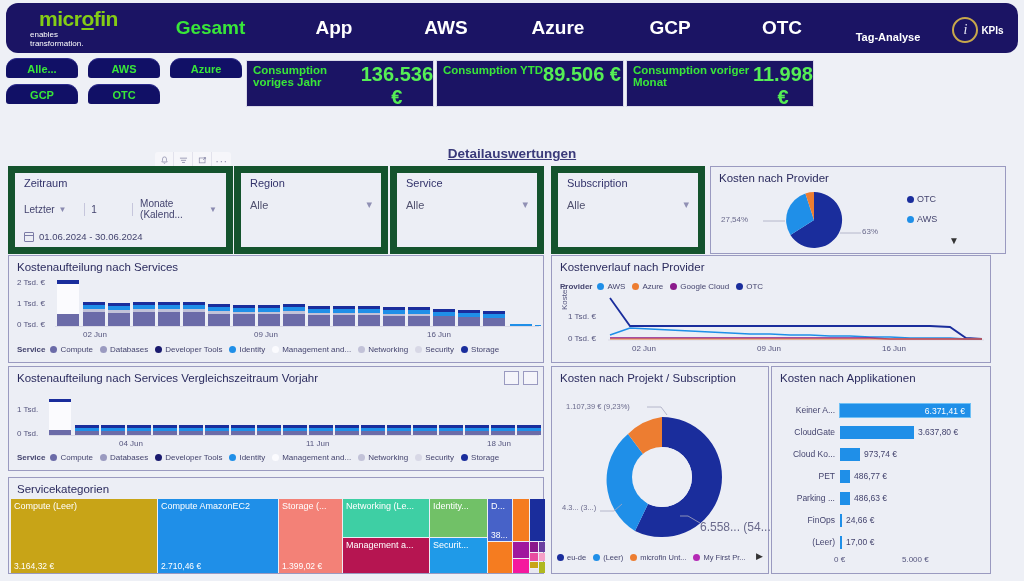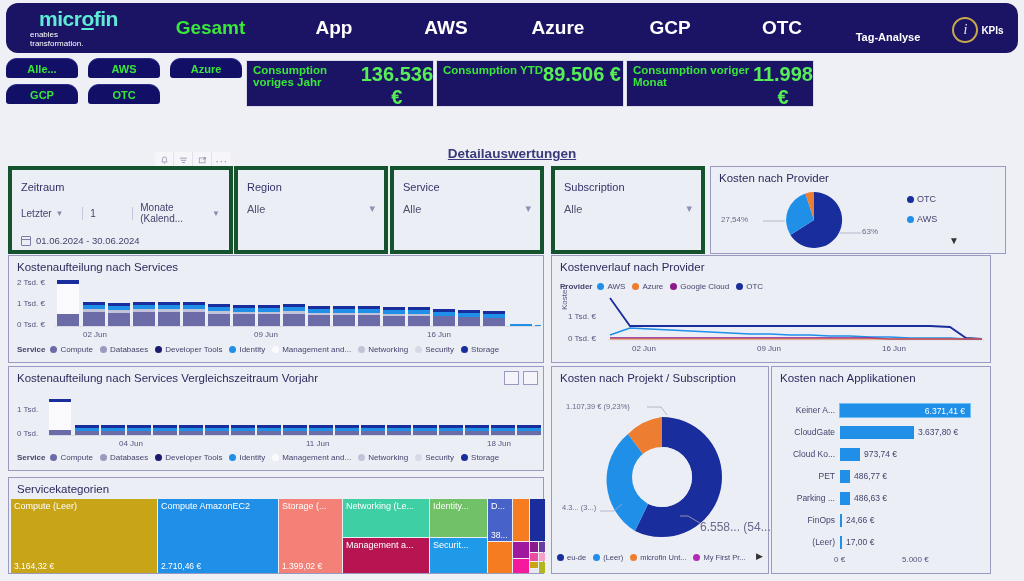--- a/index.html
+++ b/index.html
@@ -11,21 +11,21 @@
   }
   .page { position: relative; width: 1024px; height: 581px; background: #eef0f6; }
 
   
   .nav-bar {
     position: absolute; left: 6px; top: 3px; width: 1012px; height: 50px;
     background: #1b1464; border-radius: 12px;
     display: flex; align-items: center;
   }
   .logo-wrap { width: 150px; display:flex; flex-direction:column; align-items:center; justify-content:center; padding-left:8px;}
-  .logo-main { color:#5eead4; font-size:21px; font-weight:bold; letter-spacing:-0.5px; line-height:22px;}
+  .logo-main { color:#84cc16; font-size:21px; font-weight:bold; letter-spacing:-0.5px; line-height:22px;}
   .logo-main .u { text-decoration: underline; }
   .logo-sub { color:#ffffff; font-size:8px; line-height:9px; text-align:left; width:100%; padding-left:16px;}
   .nav-items { flex:1; display:flex; align-items:flex-end; }
   .nav-item {
     color:#ffffff; font-size:19px; font-weight:bold; text-align:center;
     padding: 4px 0;
   }
   .nav-item.active { color:#39e639; }
   .nav-tag { color:#ffffff; font-size:11px; font-weight:bold; }
   .kpi-circle {
@@ -59,22 +59,22 @@
     color:#3a3a7a; font-size:13.5px; font-weight:bold; text-decoration:underline;
   }
 
   
   .vtoolbar { position:absolute; left:155px; top:152px; display:flex; background:#f6f6fa; border-radius:3px;}
   .vtb-btn { width:19px;height:17px; display:flex;align-items:center;justify-content:center; color:#8a8aa8; font-size:10px; border-right:1px solid #e2e2ec;}
   .vtb-btn:last-child{border-right:none;}
 
   
   .filter-card {
-    position:absolute; background:#eceef5; border:4px solid #14532d;
-    padding:11px 9px;
+    position:absolute; background:#eceef5; border:7px solid #14532d;
+    padding:4px 9px;
   }
   .filter-card .fc-title { color:#33336b; font-size:11px; margin-bottom:9px;}
   .fc-row { display:flex; align-items:center; gap:0px; }
   .fc-seg { display:flex; align-items:center; color:#43436e; font-size:10px; }
   .fc-chev { color:#8a8ab0; font-size:8px; margin-left:4px; }
   .fc-divider { width:1px; height:13px; background:#c6c6dc; margin:0 7px; }
   .fc-date { display:flex; align-items:center; color:#43436e; font-size:9.5px; margin-top:11px; }
   .cal-icon { width:10px;height:10px;border:1px solid #7c7ca6;border-radius:1px;margin-right:5px; position:relative;}
   .cal-icon:before{content:"";position:absolute;left:0;top:2px;width:8px;height:1px;background:#7c7ca6;}
   .fc-all { display:flex; align-items:center; justify-content:space-between; color:#50506e; font-size:11px; }

